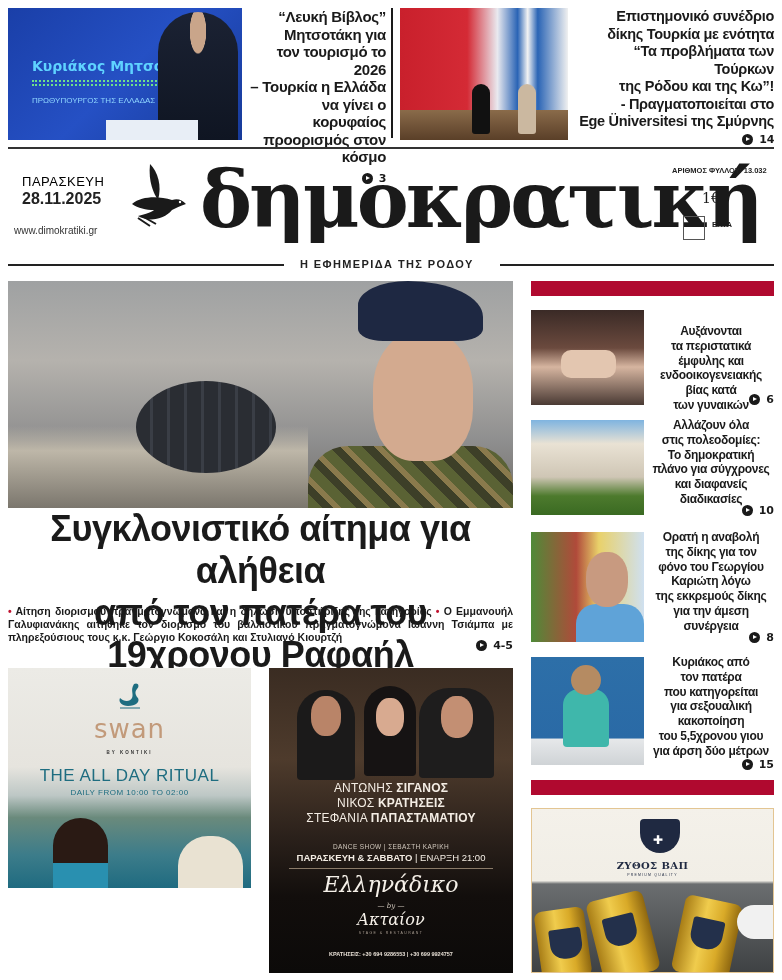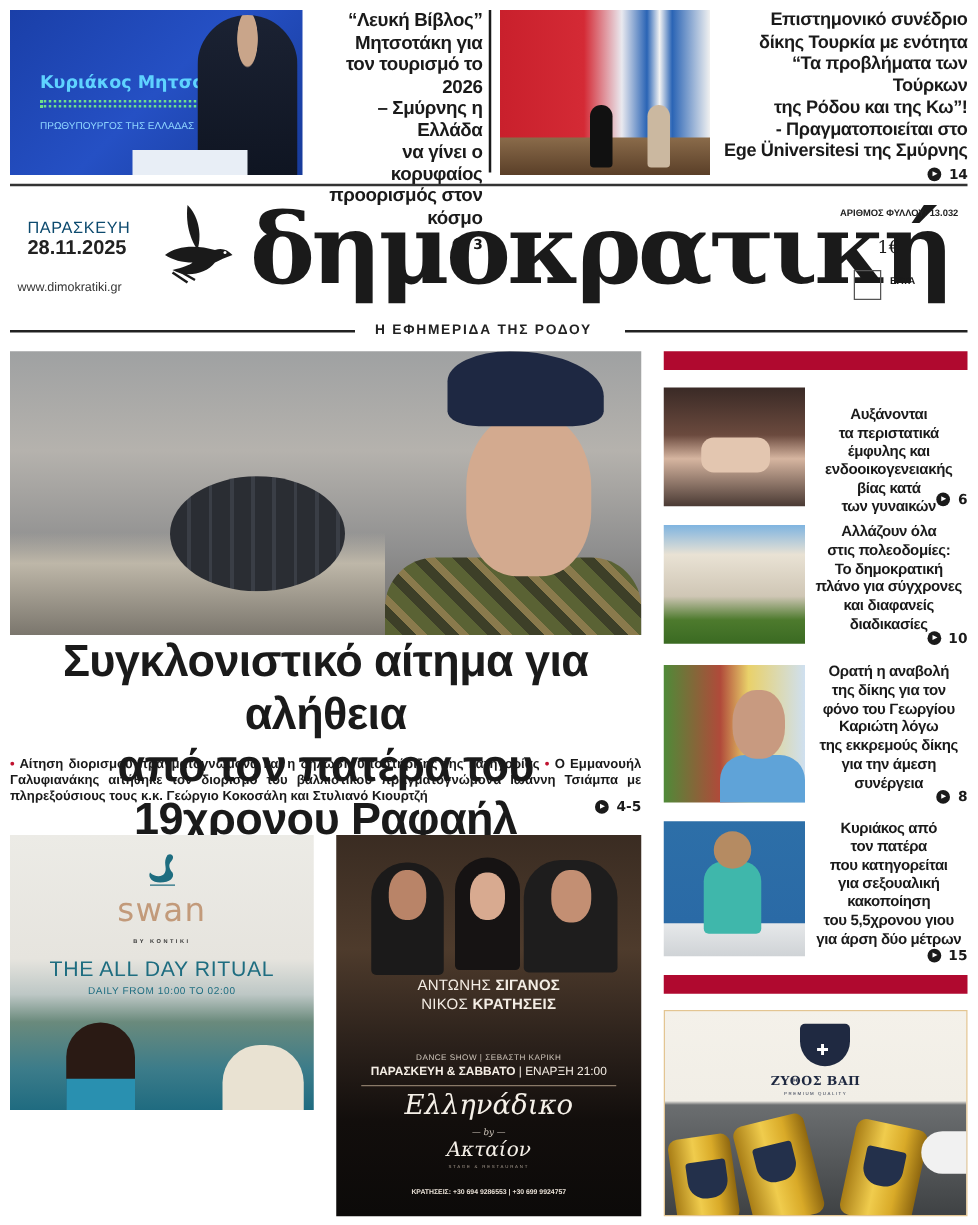--- a/index.html
+++ b/index.html
@@ -21,21 +21,21 @@
   .teaser1-text { left: 246px; top: 8px; width: 140px; text-align: right; font-size: 15px; line-height: 17.5px; }
   .vsep { left: 391px; top: 8px; width: 2px; height: 130px; background: #1a1a1a; }
   .teaser-img2 { left: 400px; top: 8px; width: 168px; height: 132px; background: linear-gradient(90deg, #c9202c 0%, #d42a35 40%, #e9e9ef 58%, #2a64b5 70%, #f3f3f3 76%, #2a64b5 82%, #f0f0f0 100%); overflow: hidden; }
   .teaser-img2 .board { position: absolute; left: 0; bottom: 0; width: 100%; height: 30px; background: linear-gradient(#8a6b4a, #5a3f28); }
   .teaser-img2 .pawn-b { position: absolute; left: 72px; bottom: 6px; width: 18px; height: 50px; background: #111; border-radius: 9px 9px 3px 3px; }
   .teaser-img2 .pawn-w { position: absolute; left: 118px; bottom: 6px; width: 18px; height: 50px; background: #cbb8a0; border-radius: 9px 9px 3px 3px; }
   .teaser2-text { left: 572px; top: 8px; width: 202px; text-align: right; font-size: 14.5px; line-height: 17.5px; }
 
   
   .rule-top { left: 8px; top: 147px; width: 766px; height: 2px; background: #333; }
-  .mh-day { left: 22px; top: 174px; font-size: 13px; color: #0c4a6e; letter-spacing: 0.5px; }
+  .mh-day { left: 22px; top: 174px; font-size: 13px; color: #000000; letter-spacing: 0.5px; }
   .mh-date { left: 22px; top: 190px; font-size: 16px; font-weight: bold; color: #222; }
   .mh-url { left: 14px; top: 225px; font-size: 10px; color: #333; }
   .mh-dove { left: 128px; top: 160px; width: 62px; height: 70px; }
   .mh-title { left: 200px; top: 150px; font-family: "DejaVu Serif", serif; font-weight: bold; font-size: 78px; letter-spacing: -3px; color: #1a1a1a; line-height: 100px; }
   .mh-issue { left: 672px; top: 166px; font-size: 7.5px; color: #222; font-weight: bold; }
   .mh-price { left: 702px; top: 190px; font-family: "DejaVu Serif", serif; font-size: 14px; }
   .mh-stamp { left: 683px; top: 216px; width: 22px; height: 24px; border: 1px solid #555; font-size: 3px; }
   .mh-elta { left: 712px; top: 220px; font-size: 8px; font-weight: bold; }
   .mh-rule-l { left: 8px; top: 264px; width: 276px; height: 1.5px; background: #222; }
   .mh-tagline { left: 300px; top: 258px; font-size: 11px; font-weight: bold; letter-spacing: 1.4px; color: #222; }
@@ -119,21 +119,21 @@
   <div class="nm">Κυριάκος Μητσοτάκης</div>
   <div class="dots"></div>
   <div class="sub">ΠΡΩΘΥΠΟΥΡΓΟΣ ΤΗΣ ΕΛΛΑΔΑΣ</div>
   <div class="person"></div>
   <div class="podium"></div>
 </div>
 <div class="abs teaser1-text cond">
   <div>“Λευκή Βίβλος”</div>
   <div>Μητσοτάκη για</div>
   <div>τον τουρισμό το 2026</div>
-  <div>– Σμύρνης η Ελλάδα</div>
+  <div>– Τουρκία η Ελλάδα</div>
   <div>να γίνει ο κορυφαίος</div>
   <div>προορισμός στον κόσμο</div>
   <div class="pageref" style="margin-top:4px;">
     <span class="dot"></span>
     <span>3</span>
   </div>
 </div>
 <div class="abs vsep"></div>
 
 <div class="abs teaser-img2">
@@ -293,20 +293,23 @@
     </div>
   <div class="ell-p2">
       <div class="f"></div>
     </div>
   <div class="ell-name" style="top:113px;">
     <span>ΑΝΤΩΝΗΣ</span> <b>ΣΙΓΑΝΟΣ</b>
   </div>
   <div class="ell-name" style="top:128px;">
     <span>ΝΙΚΟΣ</span> <b>ΚΡΑΤΗΣΕΙΣ</b>
   </div>
+  <div class="ell-name" style="top:143px;">
+    <span>ΣΤΕΦΑΝΙΑ</span> <b>ΠΑΠΑΣΤΑΜΑΤΙΟΥ</b>
+  </div>
   <div class="ell-dance">DANCE SHOW | ΣΕΒΑΣΤΗ ΚΑΡΙΚΗ</div>
   <div class="ell-when">
     <b>ΠΑΡΑΣΚΕΥΗ &amp; ΣΑΒΒΑΤΟ</b> <span>| ΕΝΑΡΞΗ 21:00</span>
   </div>
   <div class="ell-rule"></div>
   <div class="ell-brand">Ελληνάδικο</div>
   <div class="ell-by">— by —</div>
   <div class="ell-aktaion">Ακταίον</div>
   <div class="ell-stage">STAGE &amp; RESTAURANT</div>
   <div class="ell-res">ΚΡΑΤΗΣΕΙΣ: +30 694 9286553  |  +30 699 9924757</div>

